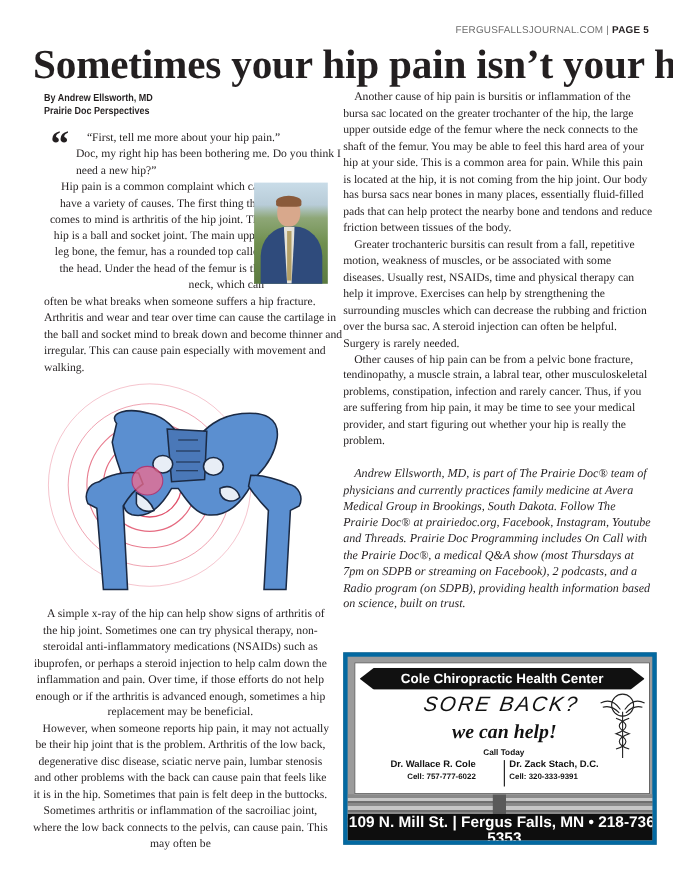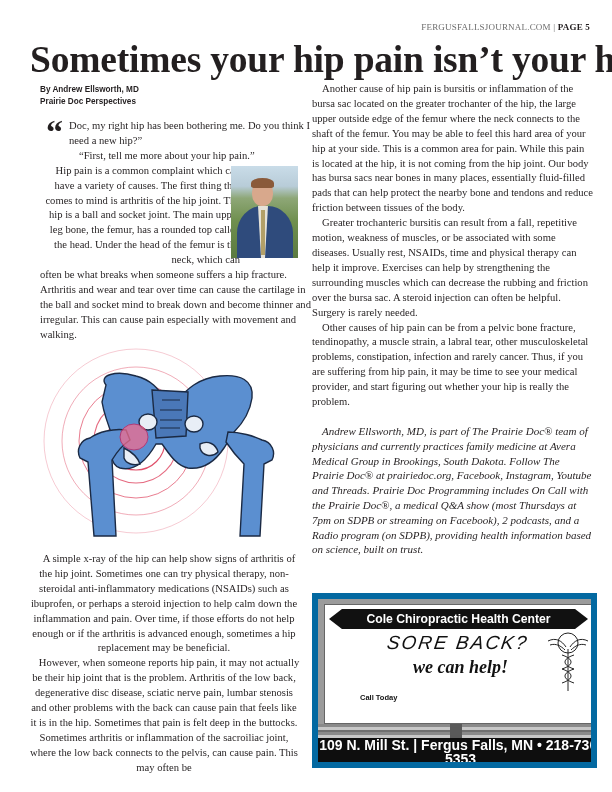--- a/index.html
+++ b/index.html
@@ -1,21 +1,21 @@
 <!DOCTYPE html>
 <html><head>
 <meta charset="utf-8">
 <style>
   * { box-sizing: border-box; margin: 0; padding: 0; }
   html, body { width: 612px; height: 792px; background: #ffffff; overflow: hidden; }
   body { position: relative; font-family: "Liberation Serif", serif; color: #231f20; }
 
   .header-line {
     position: absolute; top: 22px; right: 22px;
-    font-family: Liberation Serif, serif; font-size: 9px; color: #6d6d6d; letter-spacing: 0.2px;
+    font-family: Liberation Sans, sans-serif; font-size: 9px; color: #6d6d6d; letter-spacing: 0.2px;
   }
   .header-line .pg { color: #231f20; font-weight: bold; }
 
   .headline {
     position: absolute; top: 38px; left: 30px; width: 560px;
     font-family: "Liberation Serif", serif; font-size: 37.5px; line-height: 44px;
     color: #231f20; white-space: nowrap; letter-spacing: -0.2px;
   }
 
   .col { position: absolute; font-size: 10.6px; line-height: 14.9px; color: #231f20; }
@@ -47,42 +47,42 @@
   .photo .tie { position: absolute; left: 30px; top: 44px; width: 4px; height: 45px; background: #b3a068; }
 
   .wrap-lines { width: 200px; text-align: right; }
 
   .illustration { position: absolute; left: 28px; top: 340px; width: 276px; height: 208px; }
 
   .bio { font-style: italic; margin-top: 14px; text-indent: 10px; font-size: 11px; line-height: 14.8px; }
 
   .ad {
     position: absolute; left: 312px; top: 593px; width: 285px; height: 175px;
-    border: 6px solid #0369a1; background: #9b9b9b; overflow: hidden;
+    border: 4px solid #0369a1; background: #9b9b9b; overflow: hidden;
   }
   .ad-board {
     position: absolute; left: 6px; top: 5px; width: 269px; height: 120px;
     background: #ffffff; border: 1px solid #666;
   }
   .ad-banner {
     position: absolute; left: 4px; top: 4px; width: 259px; height: 20px; background: #111;
     clip-path: polygon(5% 0, 95% 0, 100% 50%, 95% 100%, 5% 100%, 0 50%);
     color: #fff; font-family: "Liberation Sans", sans-serif; font-weight: bold; font-size: 12.2px;
     text-align: center; line-height: 20px;
   }
   .ad-sore {
     position: absolute; left: 62px; top: 27px; font-family: "Liberation Sans", sans-serif;
     font-style: italic; font-size: 19px; letter-spacing: 2px; color: #111; transform: skewX(-8deg);
   }
   .ad-help {
     position: absolute; left: 88px; top: 52px; font-family: "Liberation Serif", serif;
     font-style: italic; font-weight: bold; font-size: 18px; color: #111;
   }
   .ad-call {
-    position: absolute; left: 0; width: 200px; top: 88px; text-align: left;
+    position: absolute; left: 0; width: 200px; top: 76px; text-align: center;
     font-family: "Liberation Sans", sans-serif; font-weight: bold; font-size: 7.5px; color: #111;
     left: 35px;
   }
   .ad-docs { position: absolute; left: 18px; top: 86px; width: 220px; height: 28px; font-family: "Liberation Sans", sans-serif; color: #111; }
   .ad-doc { position: absolute; top: 0; font-weight: bold; font-size: 8.6px; line-height: 11px; white-space: nowrap; }
   .ad-doc .cell { font-size: 7.2px; display: block; text-align: right; }
   .ad-doc.d1 { left: 14px; text-align: right; }
   .ad-doc.d2 { left: 122px; }
   .ad-doc.d2 .cell { text-align: left; }
   .ad-divider { position: absolute; left: 117px; top: 2px; width: 1px; height: 24px; background: #111; }
@@ -112,22 +112,22 @@
 </div>
 
 <h1 class="headline">Sometimes your hip pain isn’t your hip</h1>
 
 <div class="col col-left">
   <div class="byline">By Andrew Ellsworth, MD</div>
   <div class="byline">Prairie Doc Perspectives</div>
 
   <div class="quote-block">
     <span class="quote-mark">“</span>
+    <p style="text-indent:10px;">“First, tell me more about your hip pain.”</p>
     <p style="width:244px;">Doc, my right hip has been bothering me. Do you think I need a new hip?”</p>
-    <p style="text-indent:10px;">“First, tell me more about your hip pain.”</p>
   </div>
 
   <p class="indent wrap-lines">Hip pain is a common complaint which can have a variety of causes. The first thing that comes to mind is arthritis of the hip joint. The hip is a ball and socket joint. The main upper leg bone, the femur, has a rounded top called the head. Under the head of the femur is the neck, which can</p>
   <p>often be what breaks when someone suffers a hip fracture. Arthritis and wear and tear over time can cause the cartilage in the ball and socket mind to break down and become thinner and irregular. This can cause pain especially with movement and walking.</p>
 </div>
 
 <div class="photo">
   <div class="body"></div>
   <div class="shirt"></div>
   <div class="tie"></div>
@@ -173,20 +173,31 @@
 
 <div class="ad">
   <div class="ad-structure"></div>
   <div class="ad-city"></div>
   <div class="ad-pole"></div>
   <div class="ad-board">
     <div class="ad-banner">Cole Chiropractic Health Center</div>
     <div class="ad-sore">SORE BACK?</div>
     <div class="ad-help">we can help!</div>
     <div class="ad-call">Call Today</div>
+    <div class="ad-docs">
+      <div class="ad-doc d1">
+        <span>Dr. Wallace R. Cole</span>
+        <span class="cell">Cell: 757-777-6022</span>
+      </div>
+      <div class="ad-divider"></div>
+      <div class="ad-doc d2">
+        <span>Dr. Zack Stach, D.C.</span>
+        <span class="cell">Cell: 320-333-9391</span>
+      </div>
+    </div>
     <svg class="ad-logo" viewBox="0 0 44 66">
       <g fill="none" stroke="#222" stroke-width="1">
         <circle cx="22" cy="14" r="10"></circle>
         <path d="M2 12 C10 8 16 12 20 18 M42 12 C34 8 28 12 24 18"></path>
         <path d="M4 16 C10 14 15 17 19 21 M40 16 C34 14 29 17 25 21"></path>
         <line x1="22" y1="20" x2="22" y2="62"></line>
         <path d="M16 26 C28 30 28 36 16 40 C28 44 28 50 16 54 M28 26 C16 30 16 36 28 40 C16 44 16 50 28 54"></path>
       </g>
     </svg>
   </div>

